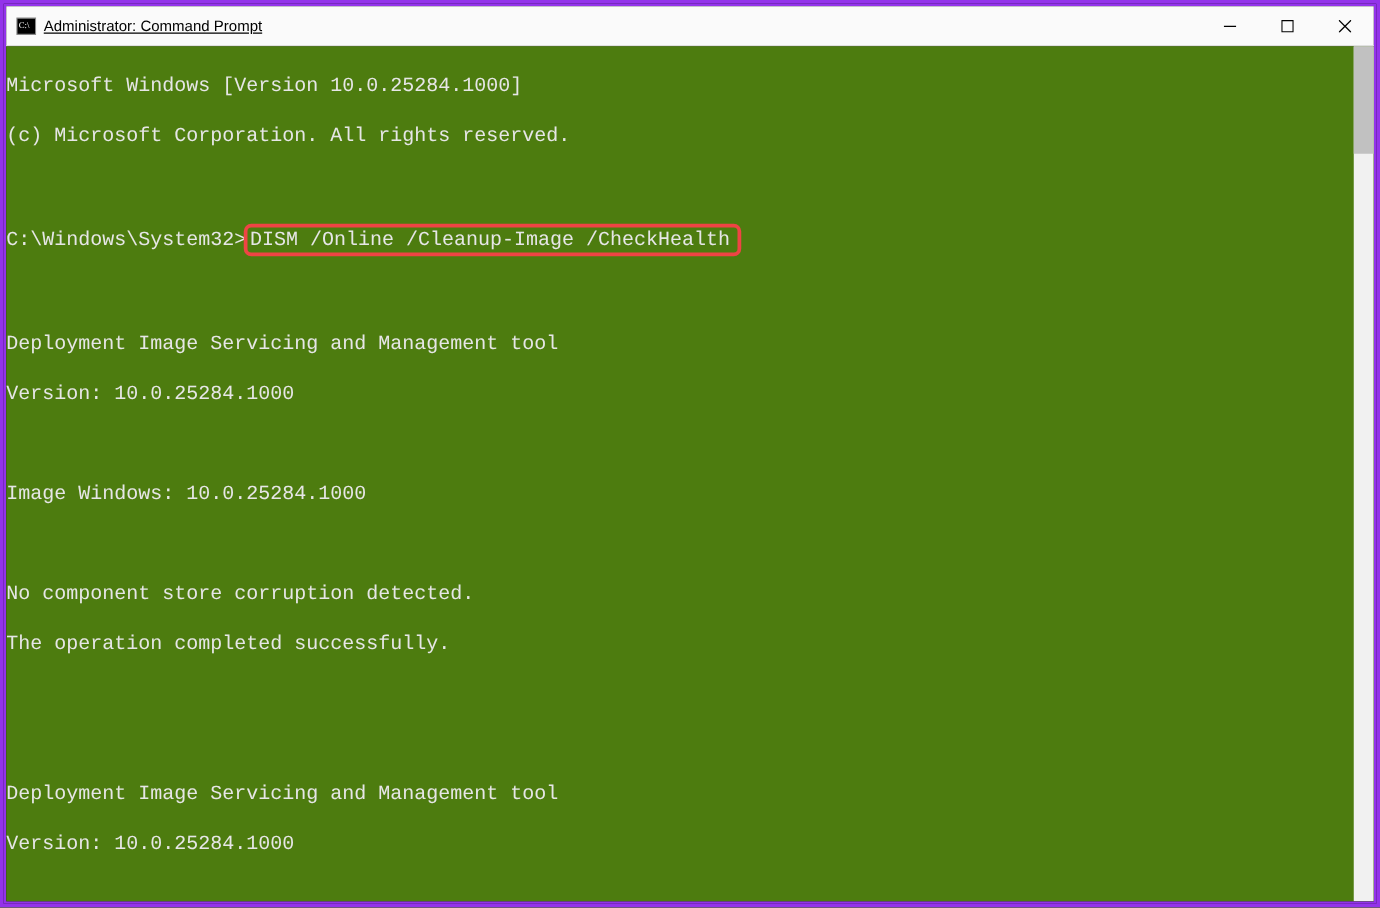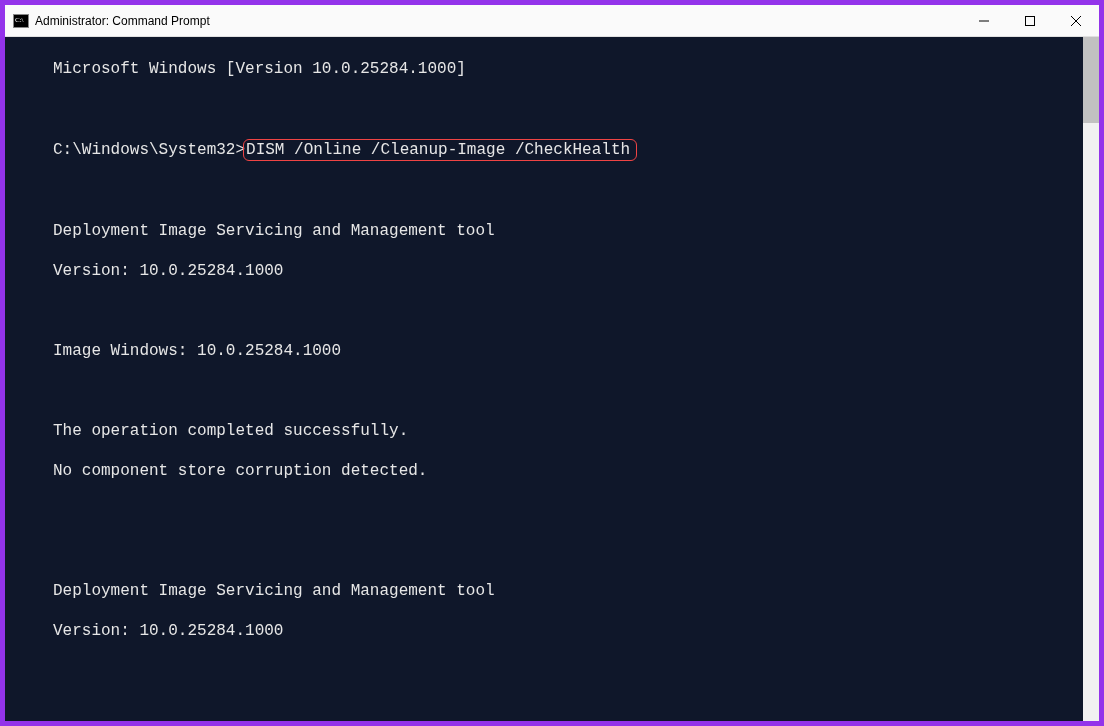--- a/index.html
+++ b/index.html
@@ -35,50 +35,50 @@
     display: flex;
     align-items: center;
     justify-content: center;
   }
   .app-icon svg { width:16px; height:16px; }
   .title {
     font-family: 'Segoe UI', Tahoma, sans-serif;
     font-size: 12px;
     color: #000;
     flex: 0 0 auto;
+    text-decoration: underline;
   }
   .title-spacer { flex: 1; }
   .win-controls { display: flex; height: 100%; }
   .win-btn {
     width: 46px;
     height: 100%;
     display: flex;
     align-items: center;
     justify-content: center;
     color: #000;
   }
   .win-btn svg { width: 10px; height: 10px; stroke: #000; stroke-width:1; fill:none; }
   .terminal-wrap {
     flex: 1;
     display: flex;
-    background: #0f172a;
+    background: #4d7c0f;
     overflow: hidden;
-    padding-left: 48px;
   }
   .terminal {
     flex: 1;
     color: #e6e6e6;
     font-size: 16px;
     line-height: 20px;
     padding: 2px 0 0 0;
     white-space: pre;
   }
   .line { display: block; min-height:20px; }
   .hl {
-    border: 1px solid #ef4444;
+    border: 3px solid #ef4444;
     border-radius: 6px;
     padding: 0 6px 0 2px;
     margin-left: -2px;
     display: inline-block;
   }
   .scrollbar {
     width: 16px;
     background: #f1f1f1;
     display: flex;
     flex-direction: column;
@@ -118,30 +118,31 @@
           <svg viewBox="0 0 10 10">
             <line x1="0" y1="0" x2="10" y2="10"></line>
             <line x1="10" y1="0" x2="0" y2="10"></line>
           </svg>
         </div>
     </div>
   </div>
   <div class="terminal-wrap">
     <div class="terminal">
 <span class="line">Microsoft Windows [Version 10.0.25284.1000]</span>
+<span class="line">(c) Microsoft Corporation. All rights reserved.</span>
 <span class="line"> </span>
 <span class="line"><span>C:\Windows\System32&gt;</span><span class="hl">DISM /Online /Cleanup-Image /CheckHealth</span></span>
 <span class="line"> </span>
 <span class="line">Deployment Image Servicing and Management tool</span>
 <span class="line">Version: 10.0.25284.1000</span>
 <span class="line"> </span>
 <span class="line">Image Windows: 10.0.25284.1000</span>
 <span class="line"> </span>
+<span class="line">No component store corruption detected.</span>
 <span class="line">The operation completed successfully.</span>
-<span class="line">No component store corruption detected.</span>
 <span class="line"> </span>
 <span class="line"> </span>
 <span class="line">Deployment Image Servicing and Management tool</span>
 <span class="line">Version: 10.0.25284.1000</span>
 
 
 
 
 
 

